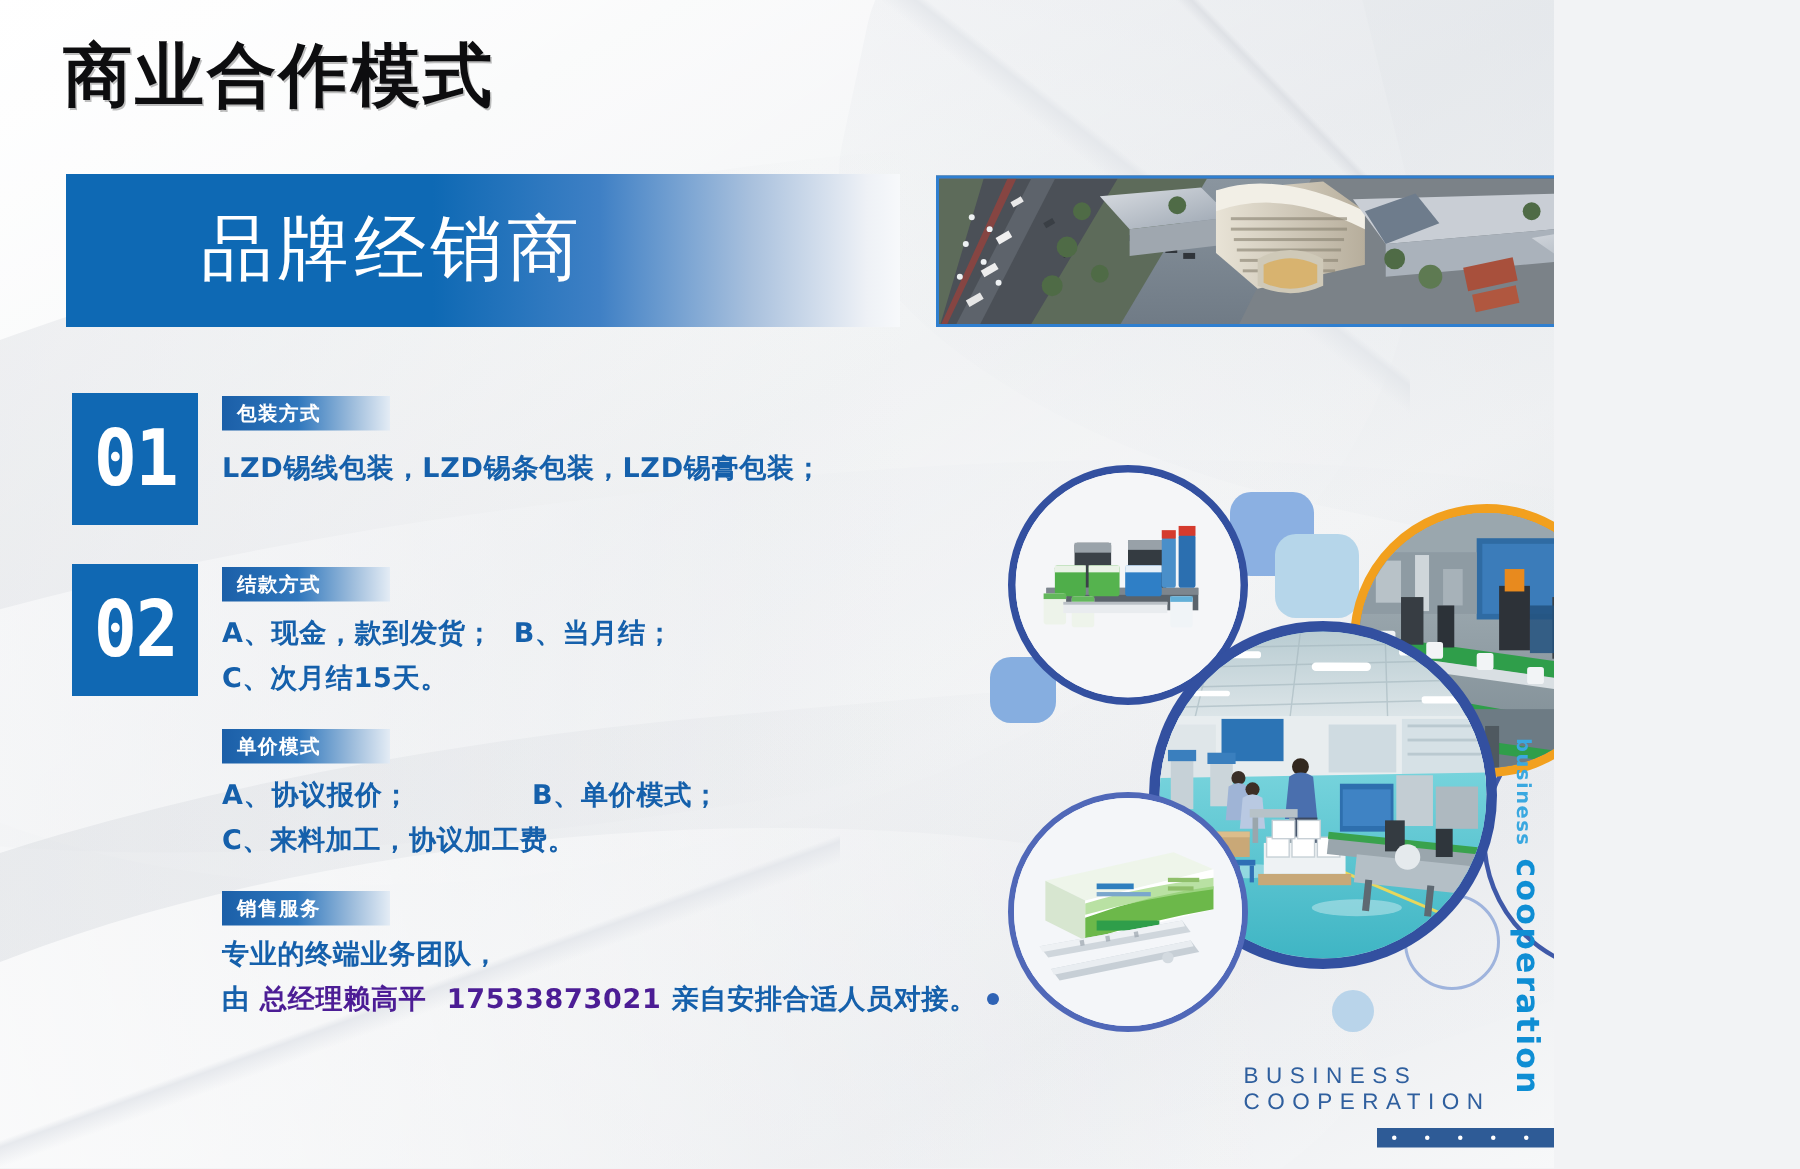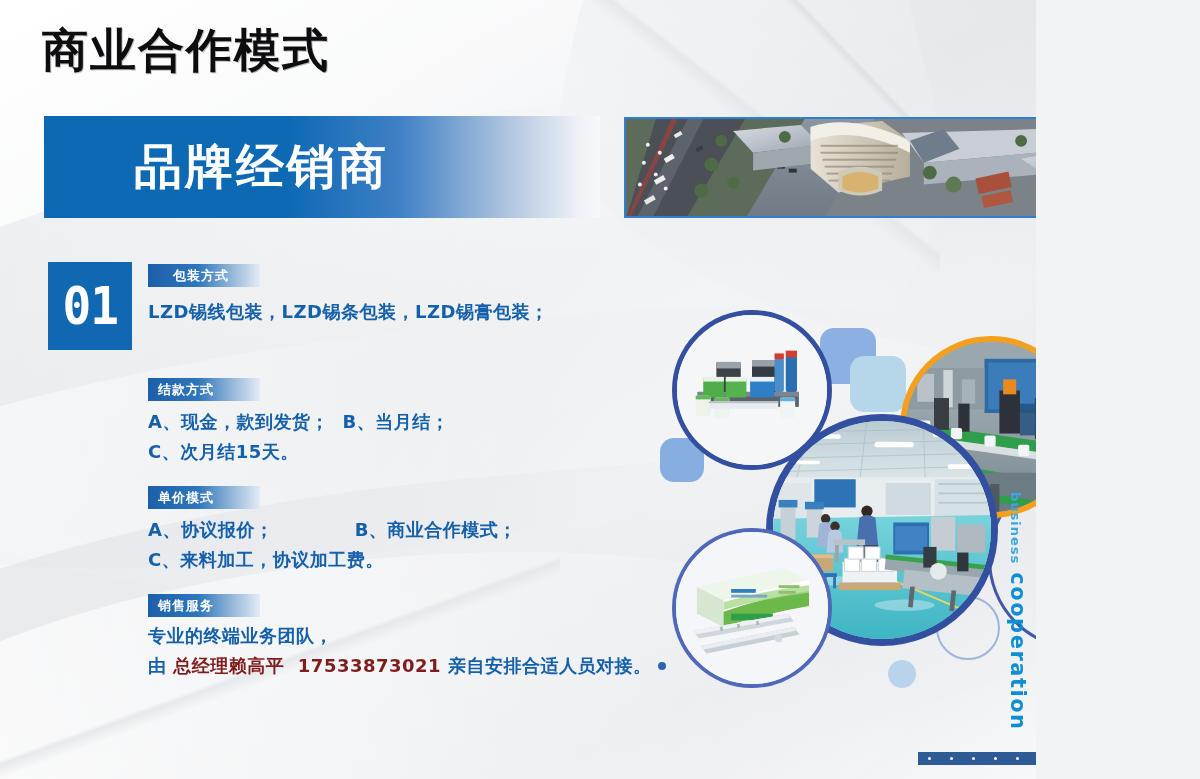--- a/index.html
+++ b/index.html
@@ -50,21 +50,21 @@
     letter-spacing:2px; line-height:1;
     font-family:"DejaVu Sans","Liberation Sans",sans-serif;
     text-shadow:1px 1px 0 rgba(0,0,0,.25);
   }
   .banner{
     position:absolute; left:44px; top:116px; width:556px; height:102px;
     background:linear-gradient(90deg,#0e69b4 0%,#0e69b4 44%,#3f80c5 64%,#a8c0dd 82%,#eef1f6 96%,#f7f9fb 100%);
   }
   .banner-text{
     position:absolute; left:90px; top:22px;
-    font-size:48px; font-weight:bold; color:#ffffff; letter-spacing:3px;
+    font-size:48px; font-weight:normal; color:#ffffff; letter-spacing:3px;
     line-height:1.2;
     font-family:"DejaVu Sans","Liberation Sans",sans-serif;
   }
   .photo-strip{
     position:absolute; left:624px; top:117px; width:556px; height:101px;
     border:2px solid #2f7fd0; overflow:hidden;
     background:#5b6672;
   }
 
   
@@ -85,21 +85,21 @@
   }
   .tag span{
     color:#ffffff; font-size:13px; font-weight:bold; letter-spacing:1px;
     font-family:"DejaVu Sans","Liberation Sans",sans-serif;
   }
   .body-line{
     position:absolute; color:#1560ab; font-size:18px; font-weight:bold;
     letter-spacing:.5px; white-space:pre;
     font-family:"DejaVu Sans","Liberation Sans",sans-serif;
   }
-  .hl{ color:#7f1d1d; }
+  .hl{ color:#4c1d95; }
 
   
   .circ{ position:absolute; border-radius:50%; overflow:hidden; }
   .ring{ position:absolute; border-radius:50%; }
 
   .rsq{ position:absolute; border-radius:14px; }
 
   .vert-wrap{
     position:absolute; left:1030px; top:492px;
     transform:rotate(90deg); transform-origin:left top;
@@ -244,39 +244,42 @@
           <circle cx="14" cy="66" r="2"></circle>
           <circle cx="40" cy="70" r="2"></circle>
       </g>
     </svg>
   </div>
 
   <div class="item" style="left:48px; top:262px; width:560px; height:92px;">
     <div class="num-box">
       <span>01</span>
     </div>
-    <div class="tag" style="left:100px; top:2px;justify-content:center;">
+    <div class="tag" style="left:100px; top:2px;">
       <span>包装方式</span>
     </div>
     <div class="body-line" style="left:100px; top:38px;">LZD锡线包装，LZD锡条包装，LZD锡膏包装；</div>
   </div>
 
   <div class="item" style="left:48px; top:376px; width:560px; height:92px;">
+    <div class="num-box">
+      <span>02</span>
+    </div>
     <div class="tag" style="left:100px; top:2px;">
       <span>结款方式</span>
     </div>
     <div class="body-line" style="left:100px; top:34px;">A、现金，款到发货；  B、当月结；</div>
     <div class="body-line" style="left:100px; top:64px;">C、次月结15天。</div>
   </div>
 
   <div class="item" style="left:48px; top:484px; width:560px; height:92px;">
     <div class="tag" style="left:100px; top:2px;">
       <span>单价模式</span>
     </div>
-    <div class="body-line" style="left:100px; top:34px;">A、协议报价；            B、商业合作模式；</div>
+    <div class="body-line" style="left:100px; top:34px;">A、协议报价；            B、单价模式；</div>
     <div class="body-line" style="left:100px; top:64px;">C、来料加工，协议加工费。</div>
   </div>
 
   <div class="item" style="left:48px; top:592px; width:620px; height:92px;">
     <div class="tag" style="left:100px; top:2px;">
       <span>销售服务</span>
     </div>
     <div class="body-line" style="left:100px; top:32px;text-align:center;">专业的终端业务团队，</div>
     <div class="body-line" style="left:100px; top:62px;"><span>由 </span><span class="hl">总经理赖高平</span><span>  </span><span class="hl">17533873021</span><span> 亲自安排合适人员对接。</span></div>
   </div>
@@ -514,20 +517,21 @@
       </g>
       <circle cx="108" cy="112" r="4" fill="#d3dae0"></circle>
     </svg>
   </div>
 
   <div class="vert-wrap">
     <span class="v-small">business</span>
     <span class="v-big">cooperation</span>
   </div>
 
+  <div class="footer-text">BUSINESS COOPERATION</div>
   <div class="dotbar"></div>
   <div class="dots-row">
     <span class="dot w"></span>
     <span class="dot w"></span>
     <span class="dot w"></span>
     <span class="dot w"></span>
     <span class="dot w"></span>
     <span class="dot w"></span>
     <span class="dot w"></span>
     <span class="dot w"></span>

